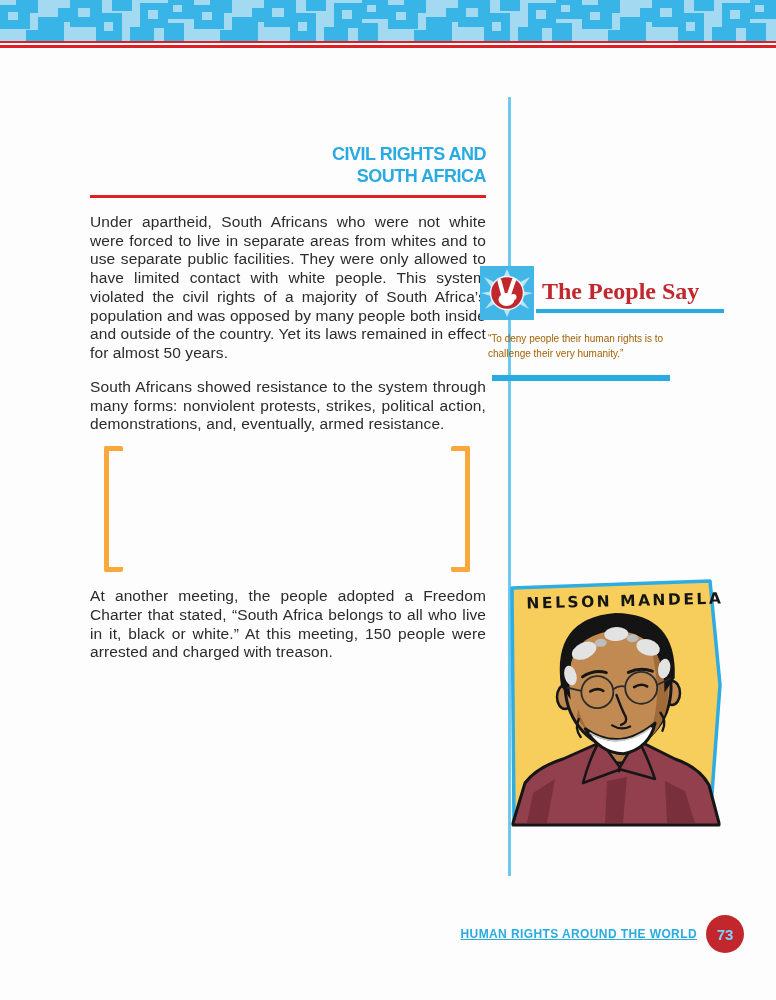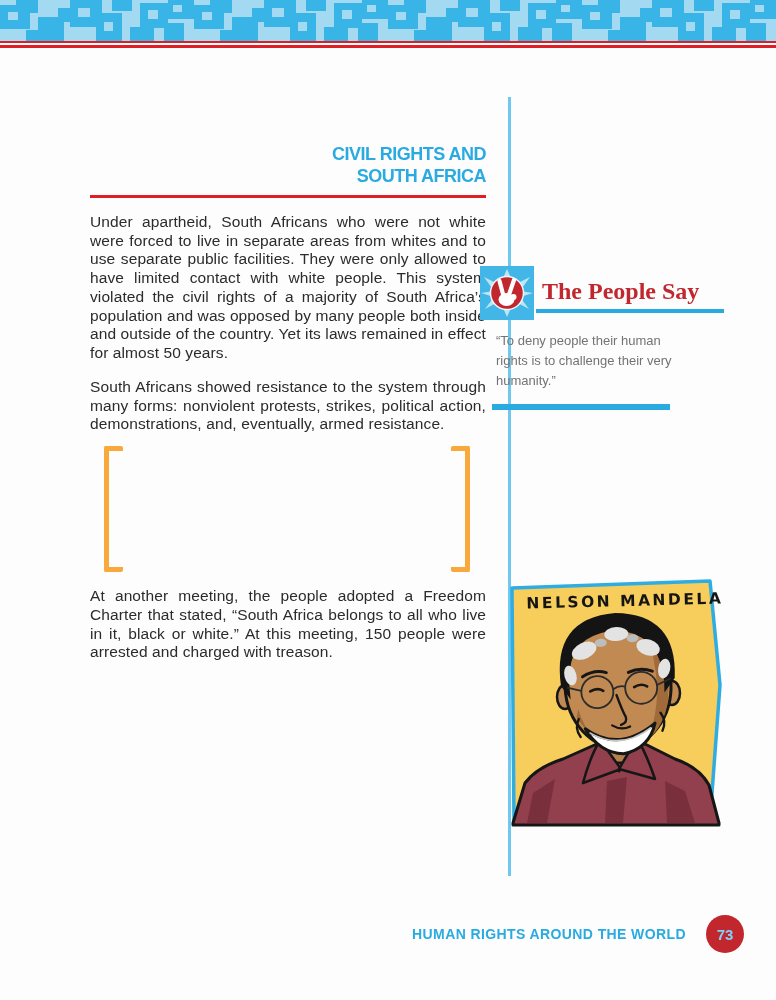--- a/index.html
+++ b/index.html
@@ -56,29 +56,29 @@
   .v-rule{position:absolute;left:508px;top:97px;width:3px;height:779px;background:var(--light-cyan);}
   .people-say{position:absolute;left:480px;top:266px;width:240px;}
   .ps-head{display:flex;align-items:flex-start;}
   .ps-icon{width:54px;height:54px;flex:0 0 54px;}
   .ps-title{
     font-family:"Liberation Serif",serif;font-weight:700;
     font-size:24px;color:var(--title-red);
     margin:12px 0 0 8px;white-space:nowrap;
   }
   .ps-underline{position:absolute;left:56px;top:43px;width:188px;height:4px;background:var(--cyan);}
-  .ps-quote{margin:11px 0 0 16px;width:198px;font-size:13px;line-height:1.53;color:#737373;}
+  .ps-quote{margin:11px 0 0 8px;width:198px;font-size:10px;line-height:1.53;color:#a16207;}
   .ps-attrib{margin:8px 0 0 12px;width:205px;font-size:15px;line-height:1.5;font-weight:700;color:#1c1c1c;}
   .ps-bar{margin:13px 0 0 12px;width:178px;height:6px;background:var(--cyan);}
   .figure{position:absolute;left:505px;top:577px;width:242px;height:252px;}
   
   .footer{position:absolute;top:915px;right:32px;display:flex;align-items:center;}
   .footer .section{
-    font-size:14px;font-weight:700;color:var(--cyan);
-    letter-spacing:0.4px;margin-right:20px;white-space:nowrap;
+    font-size:12px;font-weight:700;color:var(--cyan);
+    letter-spacing:0.4px;margin-right:9px;white-space:nowrap;text-decoration:underline;
   }
   .page-badge{
     width:38px;height:38px;border-radius:50%;background:var(--title-red);
     color:#7dd3fc;font-size:15px;font-weight:700;
     display:flex;align-items:center;justify-content:center;
   }
 </style>
 </head>
 <body>
 

